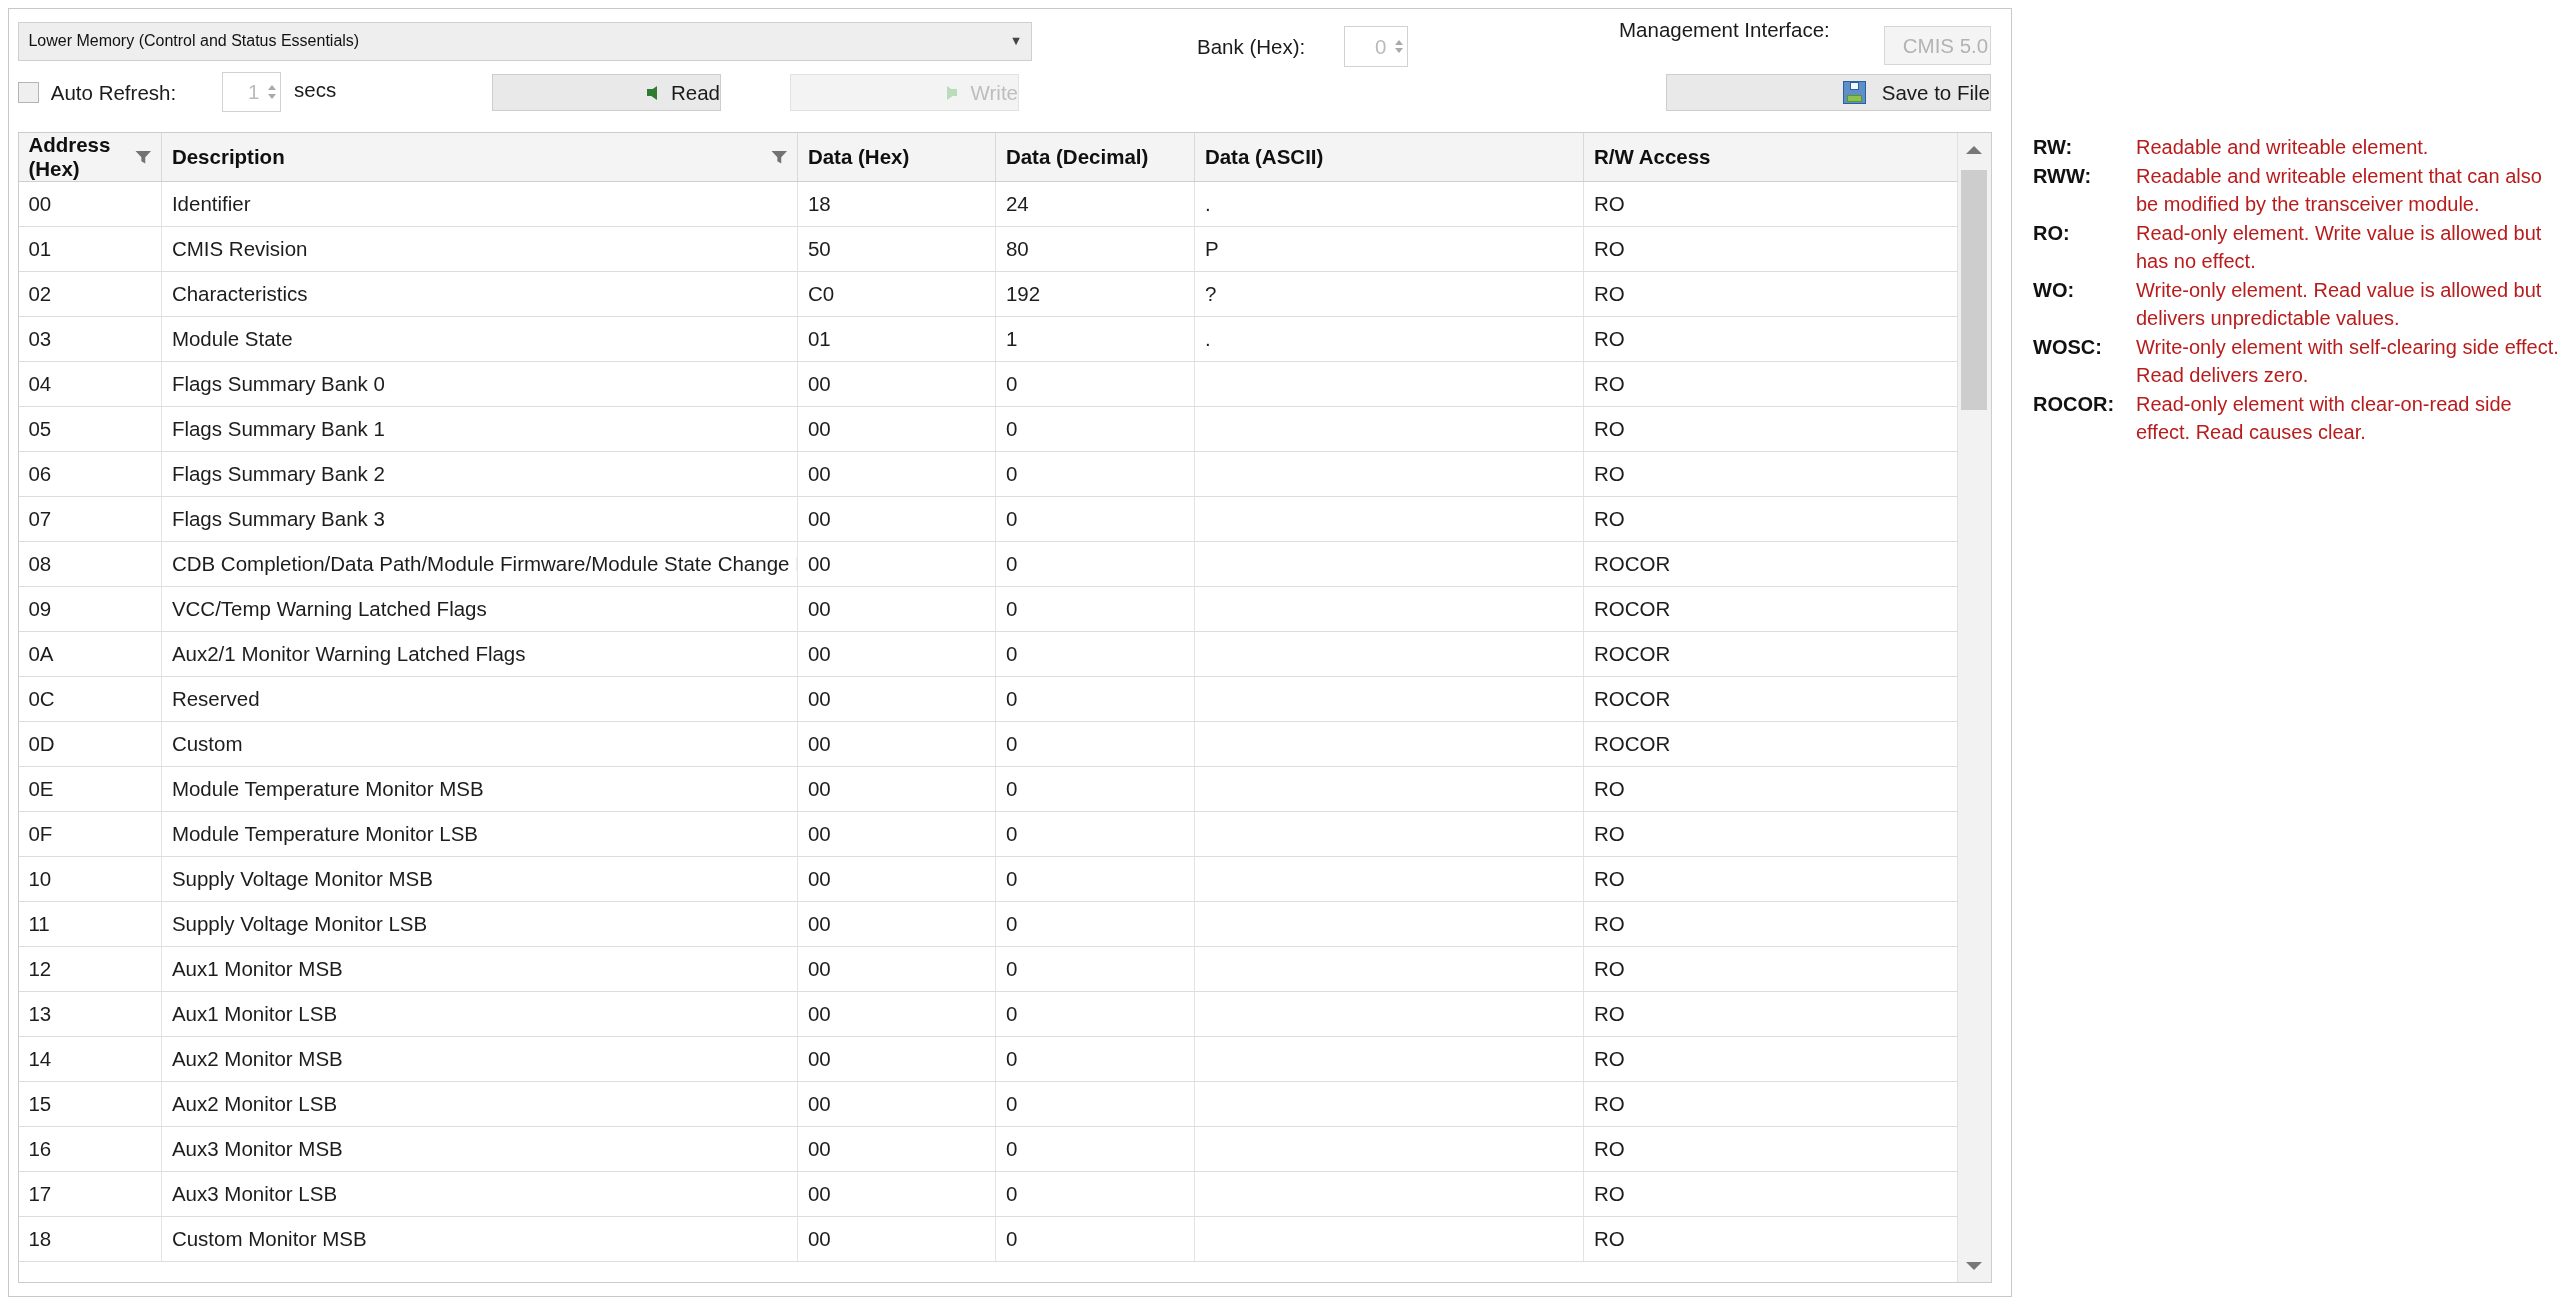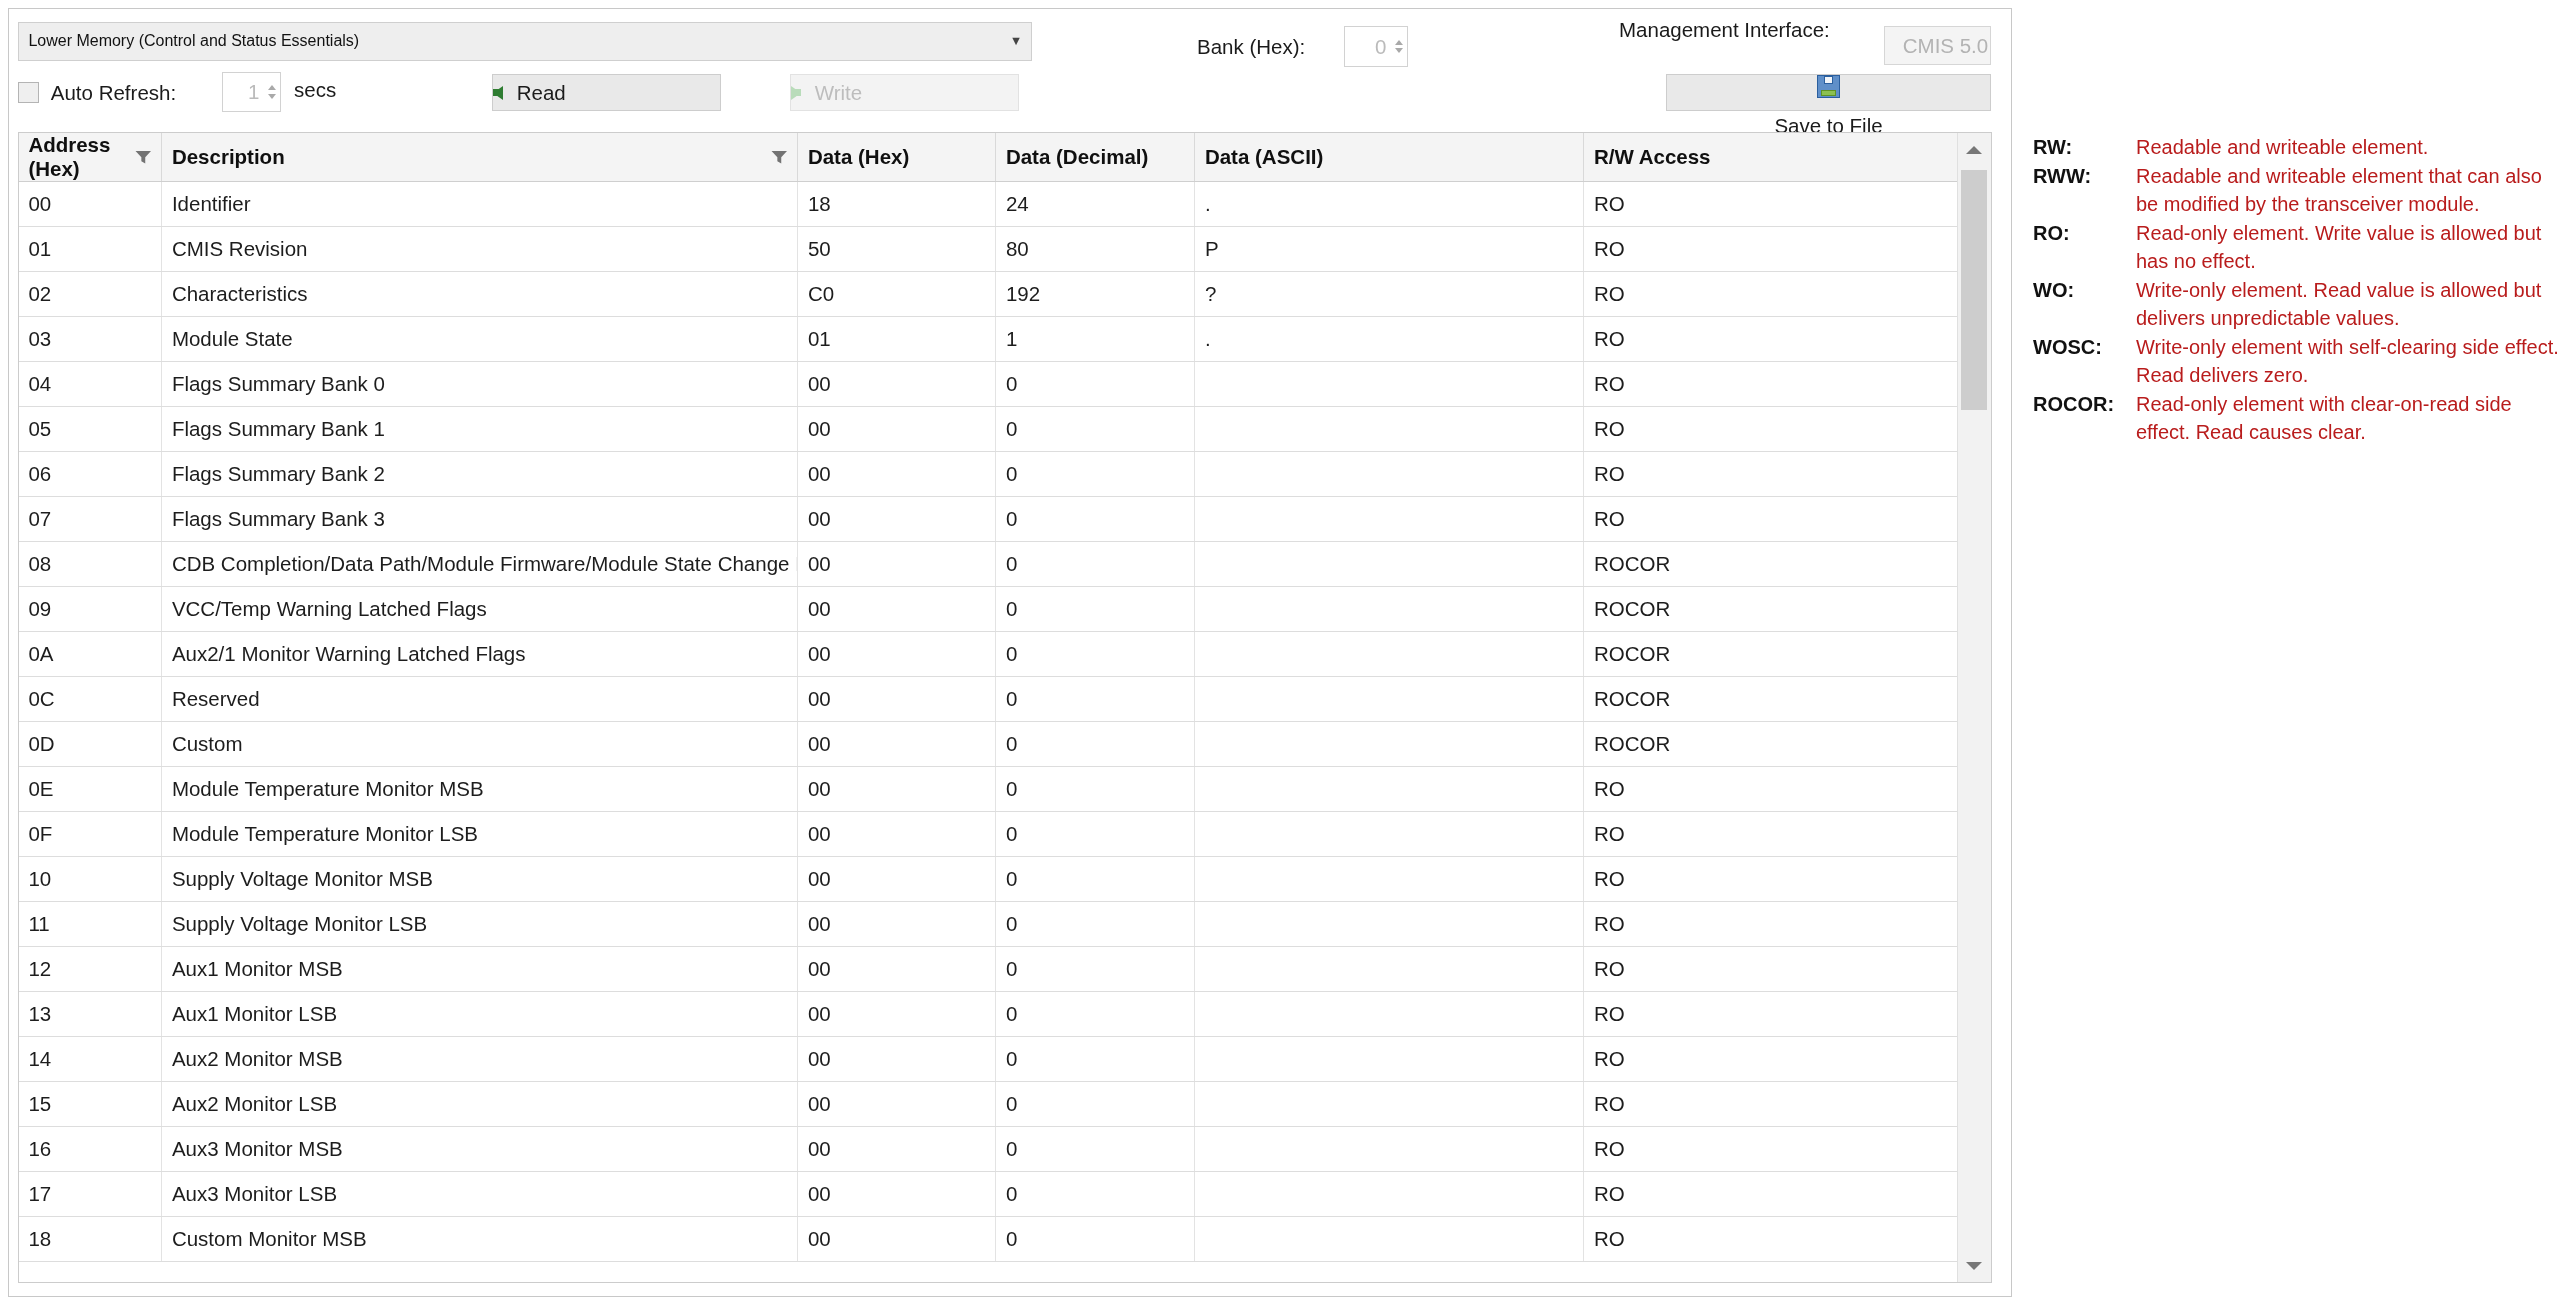--- a/index.html
+++ b/index.html
@@ -138,21 +138,21 @@
     color: #1b1b1b;
   }
 
   .btn {
     position: absolute;
     background: #e9e9e9;
     border: 1px solid #cdcdcd;
     box-sizing: border-box;
     display: flex;
     align-items: center;
-    justify-content: flex-start;
+    justify-content: flex-end;
     font-size: 20.5px;
     color: #1b1b1b;
     gap: 13.7px;
   }
   .btn.disabled {
     background: #f3f3f3;
     border-color: #e2e2e2;
     color: #bdbdbd;
   }
   #read-btn  { left: 492px; top: 74px; width: 229px; height: 37px; }
@@ -207,21 +207,20 @@
     color: #b3b3b3;
     padding-left: 16px;
   }
 
   #save-btn {
     left: 1666px;
     top: 74px;
     width: 325px;
     height: 37px;
     gap: 15.6px;
-    flex-direction: column;
   }
 
   .floppy {
     width: 23.4px;
     height: 23.4px;
     position: relative;
     flex: none;
   }
   .floppy .body {
     position: absolute;

